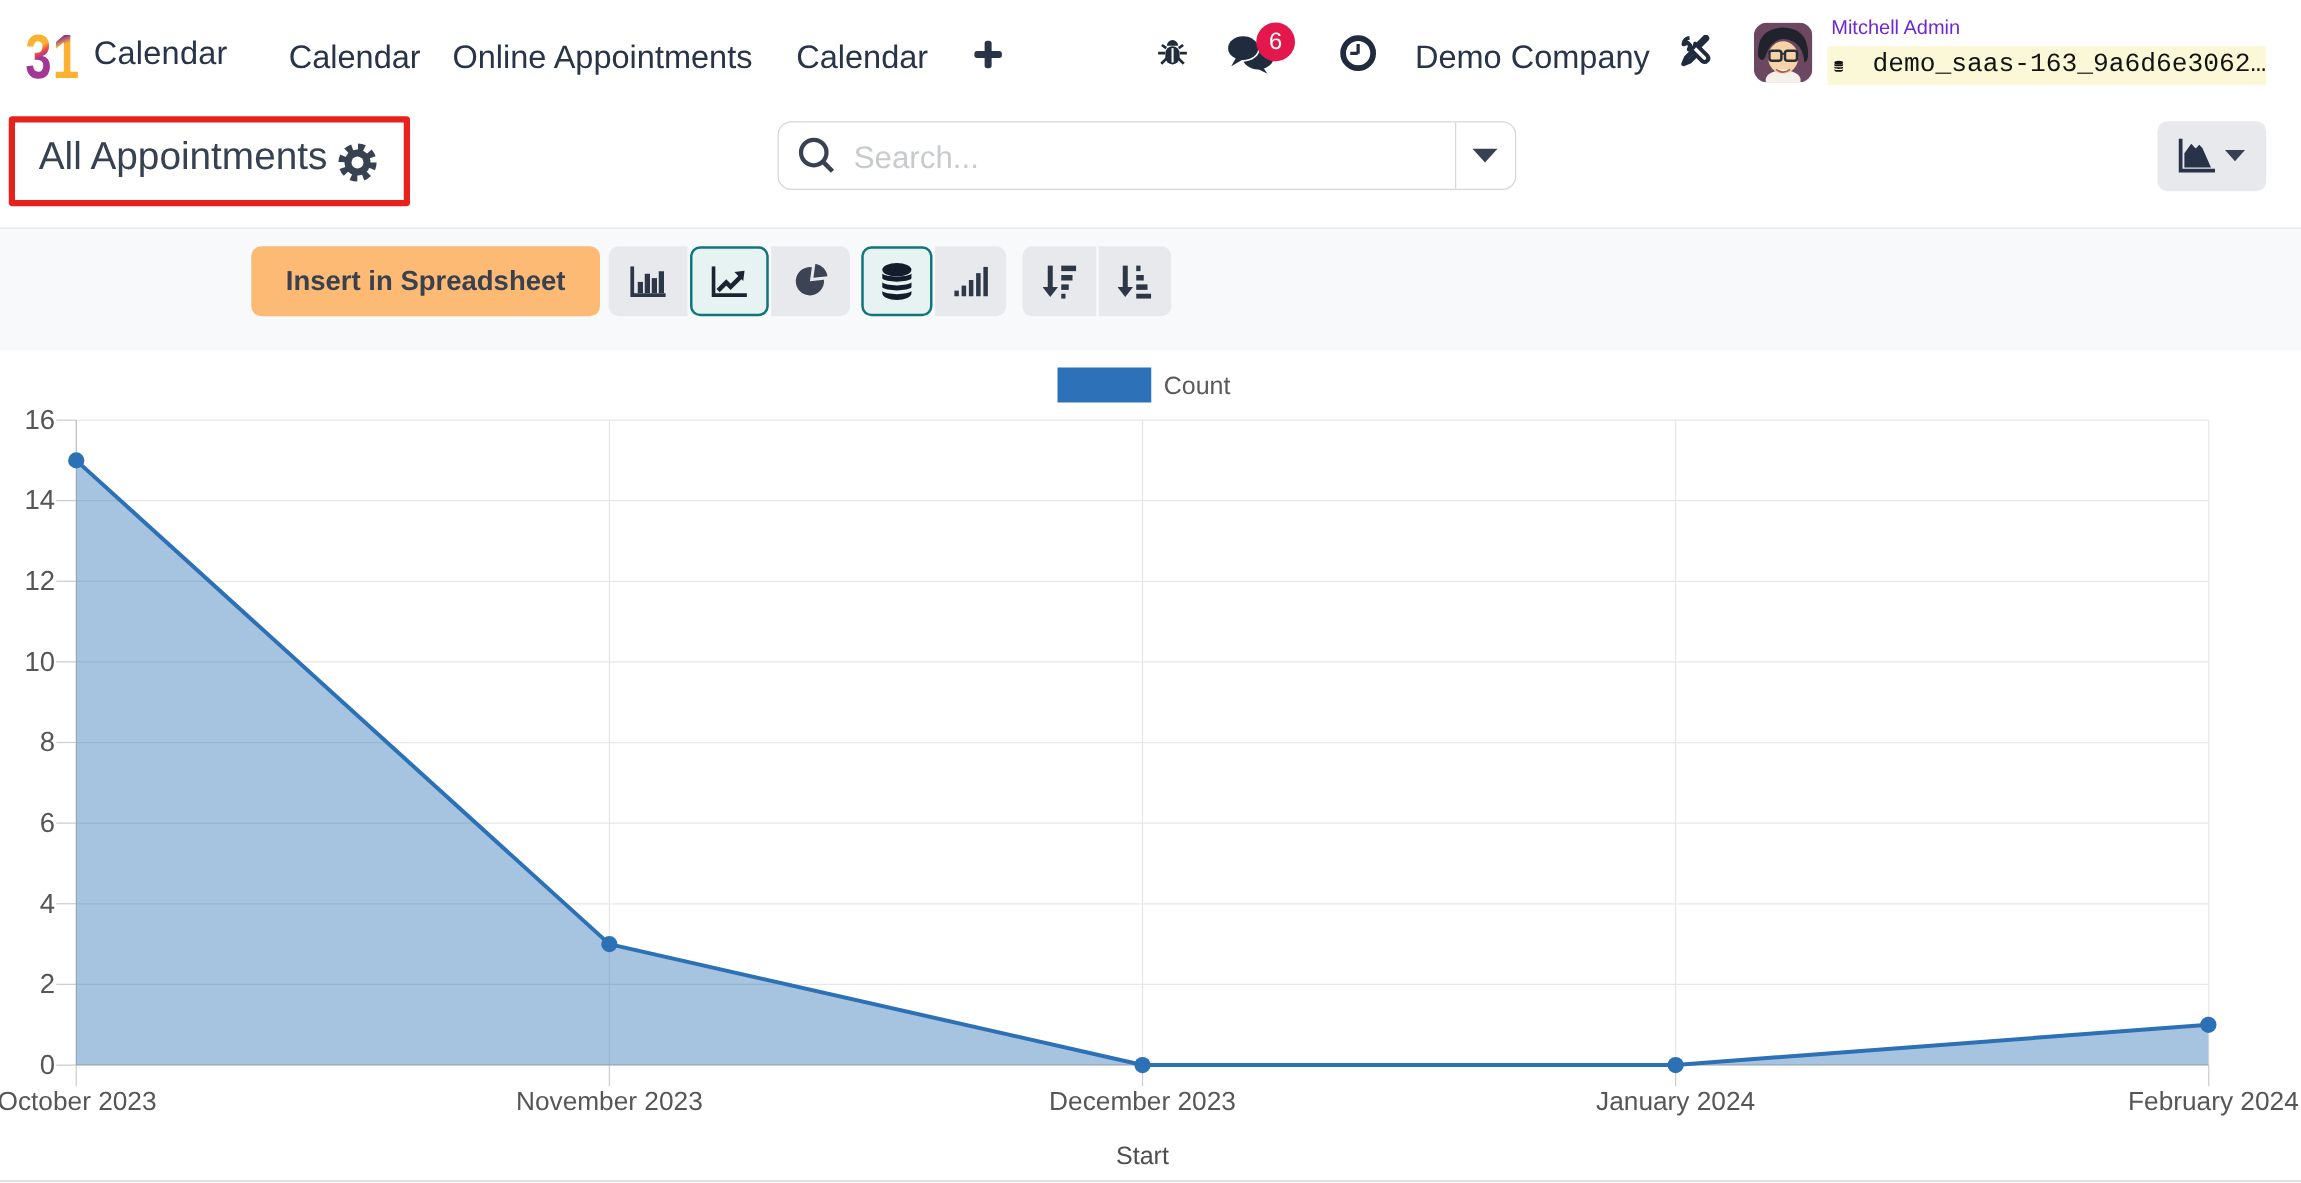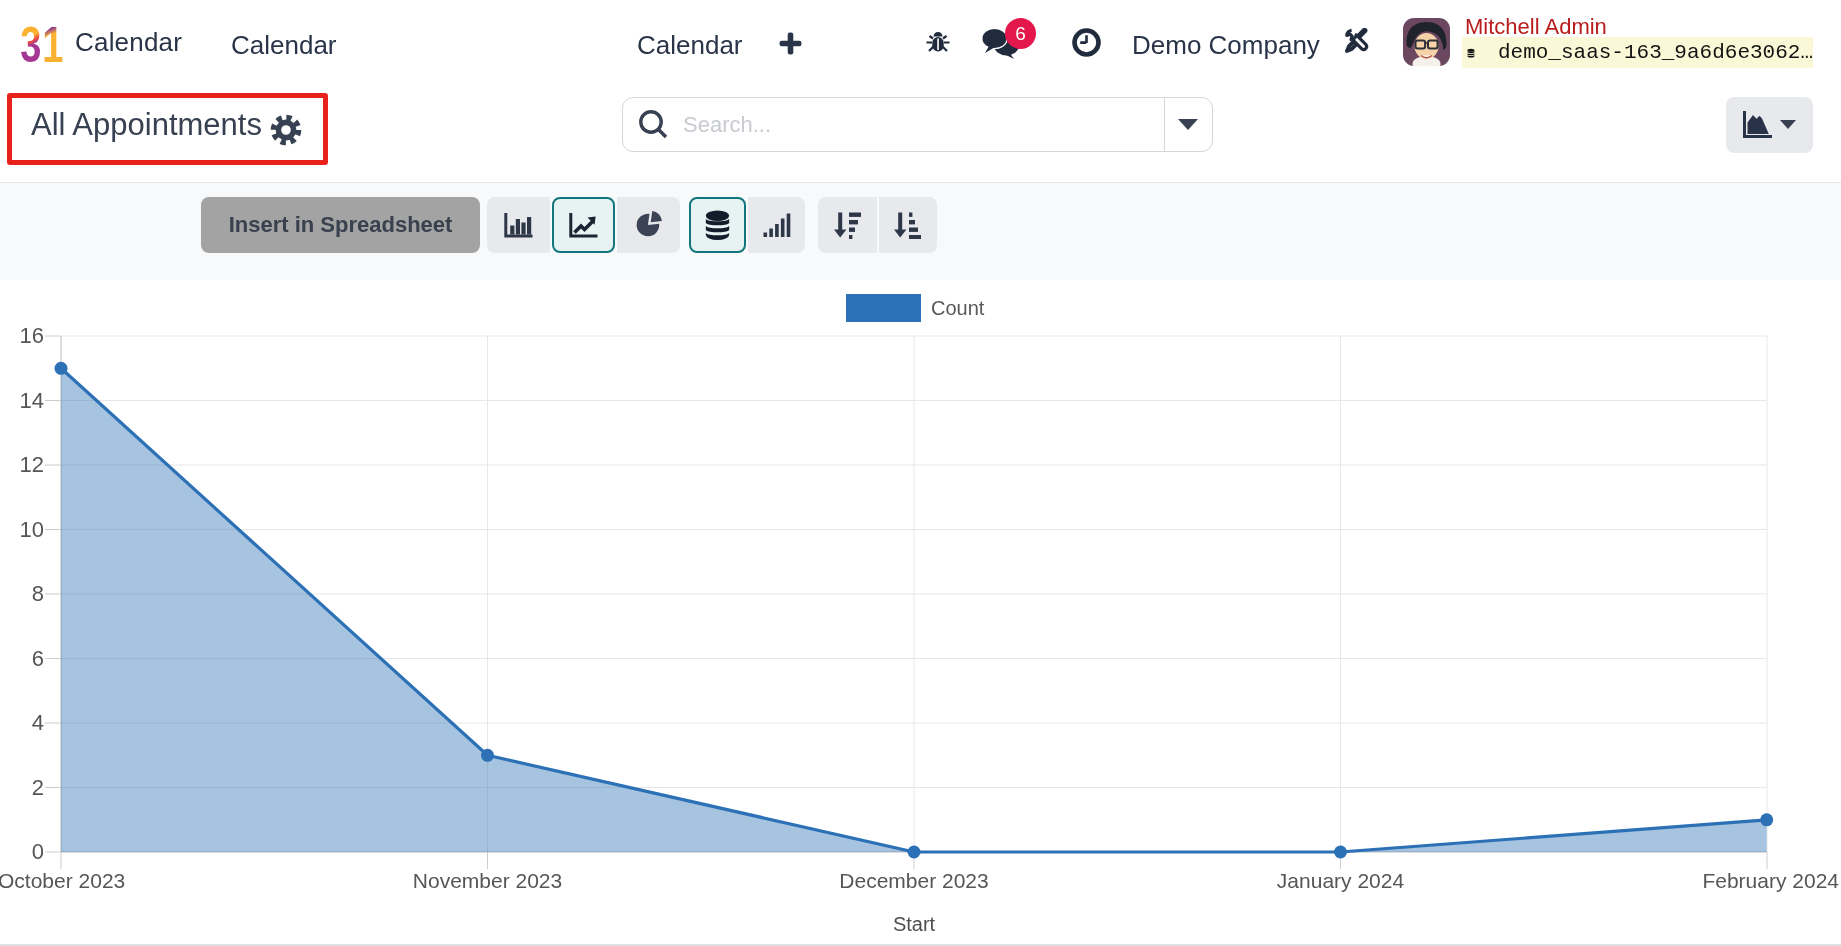--- a/index.html
+++ b/index.html
@@ -5,38 +5,38 @@
 * { margin:0; padding:0; box-sizing:border-box; }
 html,body { width:1841px; height:946px; background:#fff; font-family:"Liberation Sans", sans-serif; position:relative; overflow:hidden; }
 .nav { position:absolute; left:0; top:0; width:1841px; height:88px; background:#fff; }
 .brandnum { position:absolute; left:21px; top:22px; }
 .brandtxt { position:absolute; left:75px; top:27px; font-size:26px; font-weight:500; color:#2a3448; letter-spacing:0.2px; }
 .menuitem { position:absolute; top:30px; font-size:26px; color:#2a3448; }
 .navicon { position:absolute; }
 .badge6 { position:absolute; left:1005px; top:18px; width:31px; height:31px; border-radius:16px; background:#e3174b; color:#fff; font-size:19px; text-align:center; line-height:31px; }
 .democ { position:absolute; left:1132px; top:30px; font-size:26px; color:#2a3448; }
 .avatar { position:absolute; left:1403px; top:18px; width:47px; height:48px; border-radius:11px; overflow:hidden; }
-.madmin { position:absolute; left:1465px; top:14px; font-size:22px; color:#b91c1c; }
+.madmin { position:absolute; left:1465px; top:14px; font-size:16px; color:#6d28d9; }
 .dbchip { position:absolute; left:1462px; top:37px; width:351px; height:31px; background:#fbf8d7; display:flex; align-items:center; padding-left:5px; }
 .dbchip span { font-family:"Liberation Mono", monospace; font-size:21px; color:#131313; margin-left:23px; white-space:nowrap; }
 .cp { position:absolute; left:0; top:88px; width:1534px; height:94px; background:#fff; }
 .redbox { position:absolute; left:7px; top:5px; width:321px; height:72px; border:5px solid #e8211c; border-radius:3px; }
 .bctitle { position:absolute; left:31px; top:19px; font-size:31px; color:#374151; }
 .gear { position:absolute; left:270px; top:26px; }
 .searchbox { position:absolute; left:622px; top:9px; width:591px; height:55px; border:1px solid #d5d7da; border-radius:11px; background:#fff; }
-.searchph { position:absolute; left:60px; top:14px; font-size:22px; color:#c7cad0; }
+.searchph { position:absolute; left:60px; top:14px; font-size:25px; color:#c7cad0; }
 .sdivider { position:absolute; left:541px; top:0; width:1px; height:53px; background:#d5d7da; }
 .scaret { position:absolute; left:555px; top:21px; width:0; height:0; border-left:10.5px solid transparent; border-right:10.5px solid transparent; border-top:11px solid #374151; }
 .vswitch { position:absolute; left:1726px; top:9px; width:87px; height:56px; background:#e8e9ed; border-radius:8px; }
 .vcaret { position:absolute; left:54px; top:23px; width:0; height:0; border-left:8px solid transparent; border-right:8px solid transparent; border-top:9px solid #374151; }
 .tb { position:absolute; left:0; top:182px; width:1841px; height:98px; background:#f8f9fa; border-top:1px solid #e7e8ea; }
 .btn { position:absolute; top:14px; height:56px; border-radius:8px; }
 .measures { left:22px; width:172px; background:#714b67; color:#fff; font-size:22px; font-weight:bold; line-height:56px; padding-left:20px; }
 .mcaret { position:absolute; left:137px; top:25px; width:0; height:0; border-left:10px solid transparent; border-right:10px solid transparent; border-top:11px solid #fff; }
-.insert { left:201px; width:279px; background:#a3a3a3; color:#39414e; font-size:22px; font-weight:bold; line-height:56px; text-align:center; }
+.insert { left:201px; width:279px; background:#fdba74; color:#39414e; font-size:22px; font-weight:bold; line-height:56px; text-align:center; }
 .igroup { position:absolute; top:14px; height:56px; display:flex; gap:2px; }
 .g2 .ibtn { width:57px; } .g3 .ibtn { width:58.5px; } .ibtn { width:63px; height:56px; background:#e8e9ed; display:flex; align-items:center; justify-content:center; }
 .ibtn:first-child { border-radius:8px 0 0 8px; }
 .ibtn:last-child { border-radius:0 8px 8px 0; }
 .ibtn.sel { background:#e7f2f2; border:2px solid #11767c; border-radius:8px; }
 .botline { position:absolute; left:0; top:944px; width:1841px; height:2px; background:#e2e2e2; }
 text { font-family:"Liberation Sans", sans-serif; }
 </style>
 </head>
 <body>
@@ -57,20 +57,21 @@
           <stop offset="1" stop-color="#fcb231"></stop>
       </linearGradient>
     </defs>
     <g transform="scale(0.76,1)">
     <text x="-1" y="40" font-size="50" font-weight="bold" fill="url(#g3)" letter-spacing="-3">3</text>
     <text x="28" y="40" font-size="50" font-weight="bold" fill="url(#g1)" letter-spacing="0">1</text>
     </g>
   </svg>
   <div class="brandtxt">Calendar</div>
   <div class="menuitem" style="left:231px;">Calendar</div>
+  <div class="menuitem" style="left:362px;">Online Appointments</div>
   <div class="menuitem" style="left:637px;">Calendar</div>
   <svg class="navicon" style="left:778px; top:31px;" width="25" height="25" viewBox="0 0 25 25">
     <rect x="9.7" y="1.5" width="5.6" height="22" rx="2.2" fill="#2a3448"></rect>
     <rect x="1.5" y="9.7" width="22" height="5.6" rx="2.2" fill="#2a3448"></rect>
   </svg>
 
   <svg class="navicon" style="left:925px; top:28px;" width="26" height="26" viewBox="0 0 26 26">
     <g stroke="#212b3e" stroke-width="2.2" fill="none">
       <path d="M4.5 8 L8 10.5 M21.5 8 L18 10.5"></path>
       <path d="M1.5 14.5 L7 14.5 M24.5 14.5 L19 14.5"></path>

